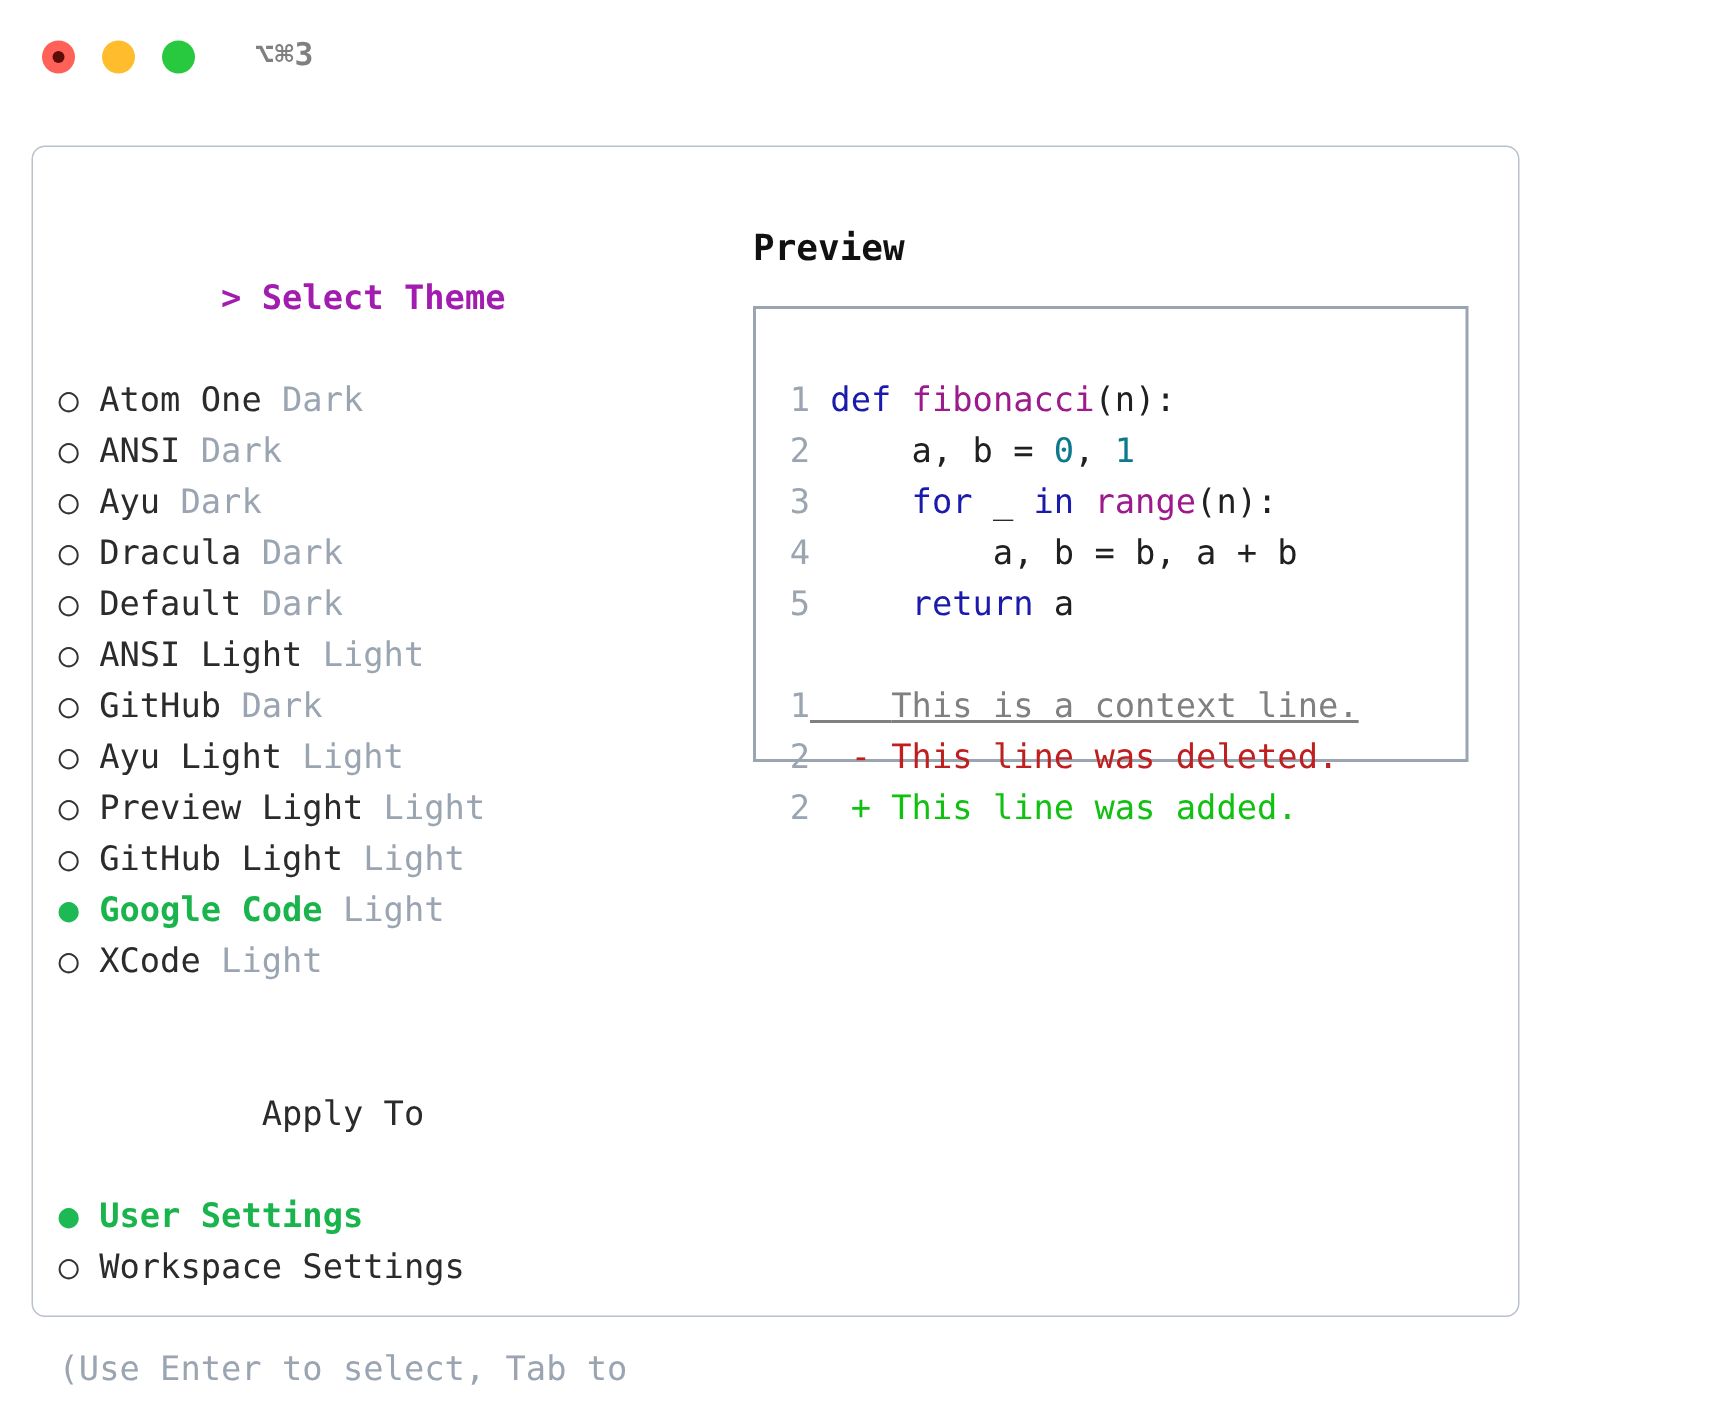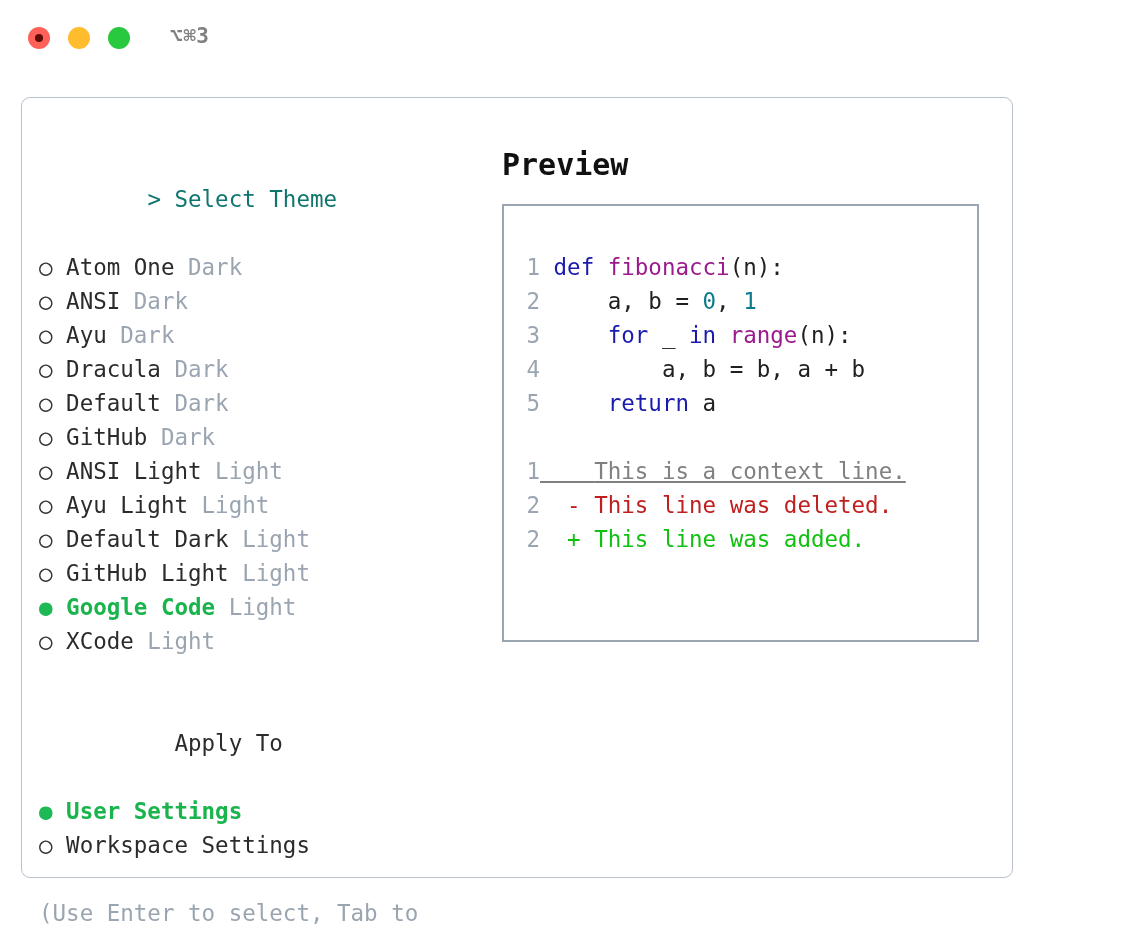--- a/index.html
+++ b/index.html
@@ -81,22 +81,22 @@
     top: 50px;
     width: 440px;
   }
   .row {
     font-size: 22.5px;
     line-height: 34px;
     color: #2b2b2b;
     white-space: pre;
   }
   .row.heading {
-    font-weight: 400;
-    color: #0f766e;
+    font-weight: 700;
+    color: #a21caf;
   }
   .marker { white-space: pre; }
   .marker.sel { color: #1db954; }
   .marker.unsel { color: #333333; }
   .marker.blank { color: transparent; }
   .label-sel { color: #19b44c; font-weight: bold; }
   .label-plain { color: #2b2b2b; }
   .suffix { color: #9aa5b1; }
 
   .spacer { height: 34px; }
@@ -111,29 +111,29 @@
   }
 
   
   #right-col {
     position: absolute;
     left: 480px;
     top: 50px;
     width: 495px;
   }
   #preview-title {
-    font-size: 30px;
+    font-size: 24px;
     line-height: 34px;
     font-weight: 700;
     color: #111111;
     margin-bottom: 22px;
   }
   #preview-box {
     width: 477px;
-    height: 438px;
+    height: 304px;
     box-sizing: border-box;
     border: 2px solid #9aa5b1;
     background: #ffffff;
     padding: 44px 0 0 16px;
   }
   .code-line {
     font-size: 22.5px;
     line-height: 34px;
     white-space: pre;
   }
@@ -170,24 +170,24 @@
     <div id="left-col">
       <div class="row heading">
         <span class="marker">&gt; </span><span>Select Theme</span>
       </div>
       <div id="theme-list">
           <div class="row"><span class="marker unsel">○ </span><span class="label-plain">Atom One</span><span class="suffix"> Dark</span></div>
           <div class="row"><span class="marker unsel">○ </span><span class="label-plain">ANSI</span><span class="suffix"> Dark</span></div>
           <div class="row"><span class="marker unsel">○ </span><span class="label-plain">Ayu</span><span class="suffix"> Dark</span></div>
           <div class="row"><span class="marker unsel">○ </span><span class="label-plain">Dracula</span><span class="suffix"> Dark</span></div>
           <div class="row"><span class="marker unsel">○ </span><span class="label-plain">Default</span><span class="suffix"> Dark</span></div>
+          <div class="row"><span class="marker unsel">○ </span><span class="label-plain">ANSI Light</span><span class="suffix"> Light</span></div>
           <div class="row"><span class="marker unsel">○ </span><span class="label-plain">GitHub</span><span class="suffix"> Dark</span></div>
-          <div class="row"><span class="marker unsel">○ </span><span class="label-plain">ANSI Light</span><span class="suffix"> Light</span></div>
           <div class="row"><span class="marker unsel">○ </span><span class="label-plain">Ayu Light</span><span class="suffix"> Light</span></div>
-          <div class="row"><span class="marker unsel">○ </span><span class="label-plain">Default Dark</span><span class="suffix"> Light</span></div>
+          <div class="row"><span class="marker unsel">○ </span><span class="label-plain">Preview Light</span><span class="suffix"> Light</span></div>
           <div class="row"><span class="marker unsel">○ </span><span class="label-plain">GitHub Light</span><span class="suffix"> Light</span></div>
           <div class="row"><span class="marker sel">● </span><span class="label-sel">Google Code</span><span class="suffix"> Light</span></div>
           <div class="row"><span class="marker unsel">○ </span><span class="label-plain">XCode</span><span class="suffix"> Light</span></div>
         </div>
 
       <div class="spacer"></div>
 
       <div class="row">
         <span class="marker blank">  </span><span>Apply To</span>
       </div>

